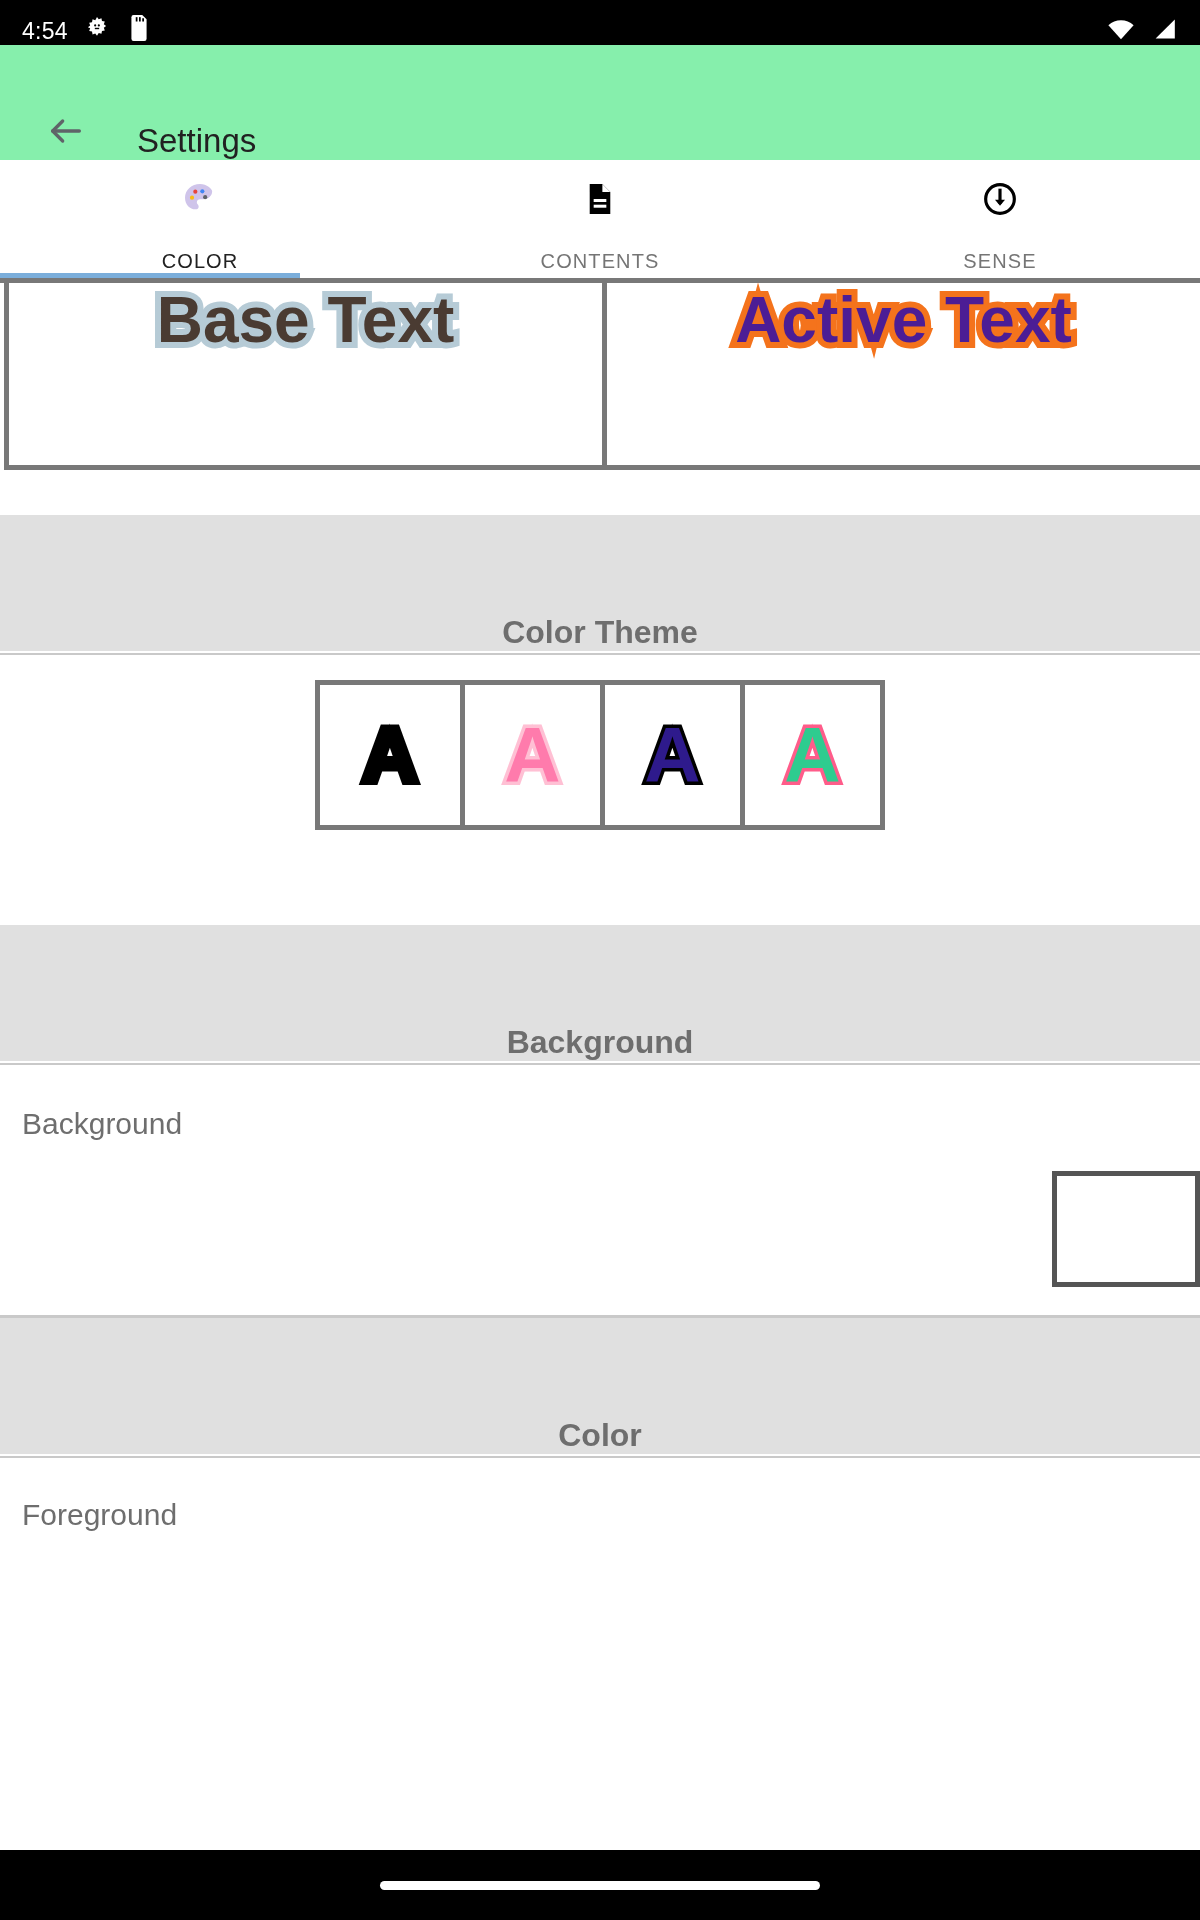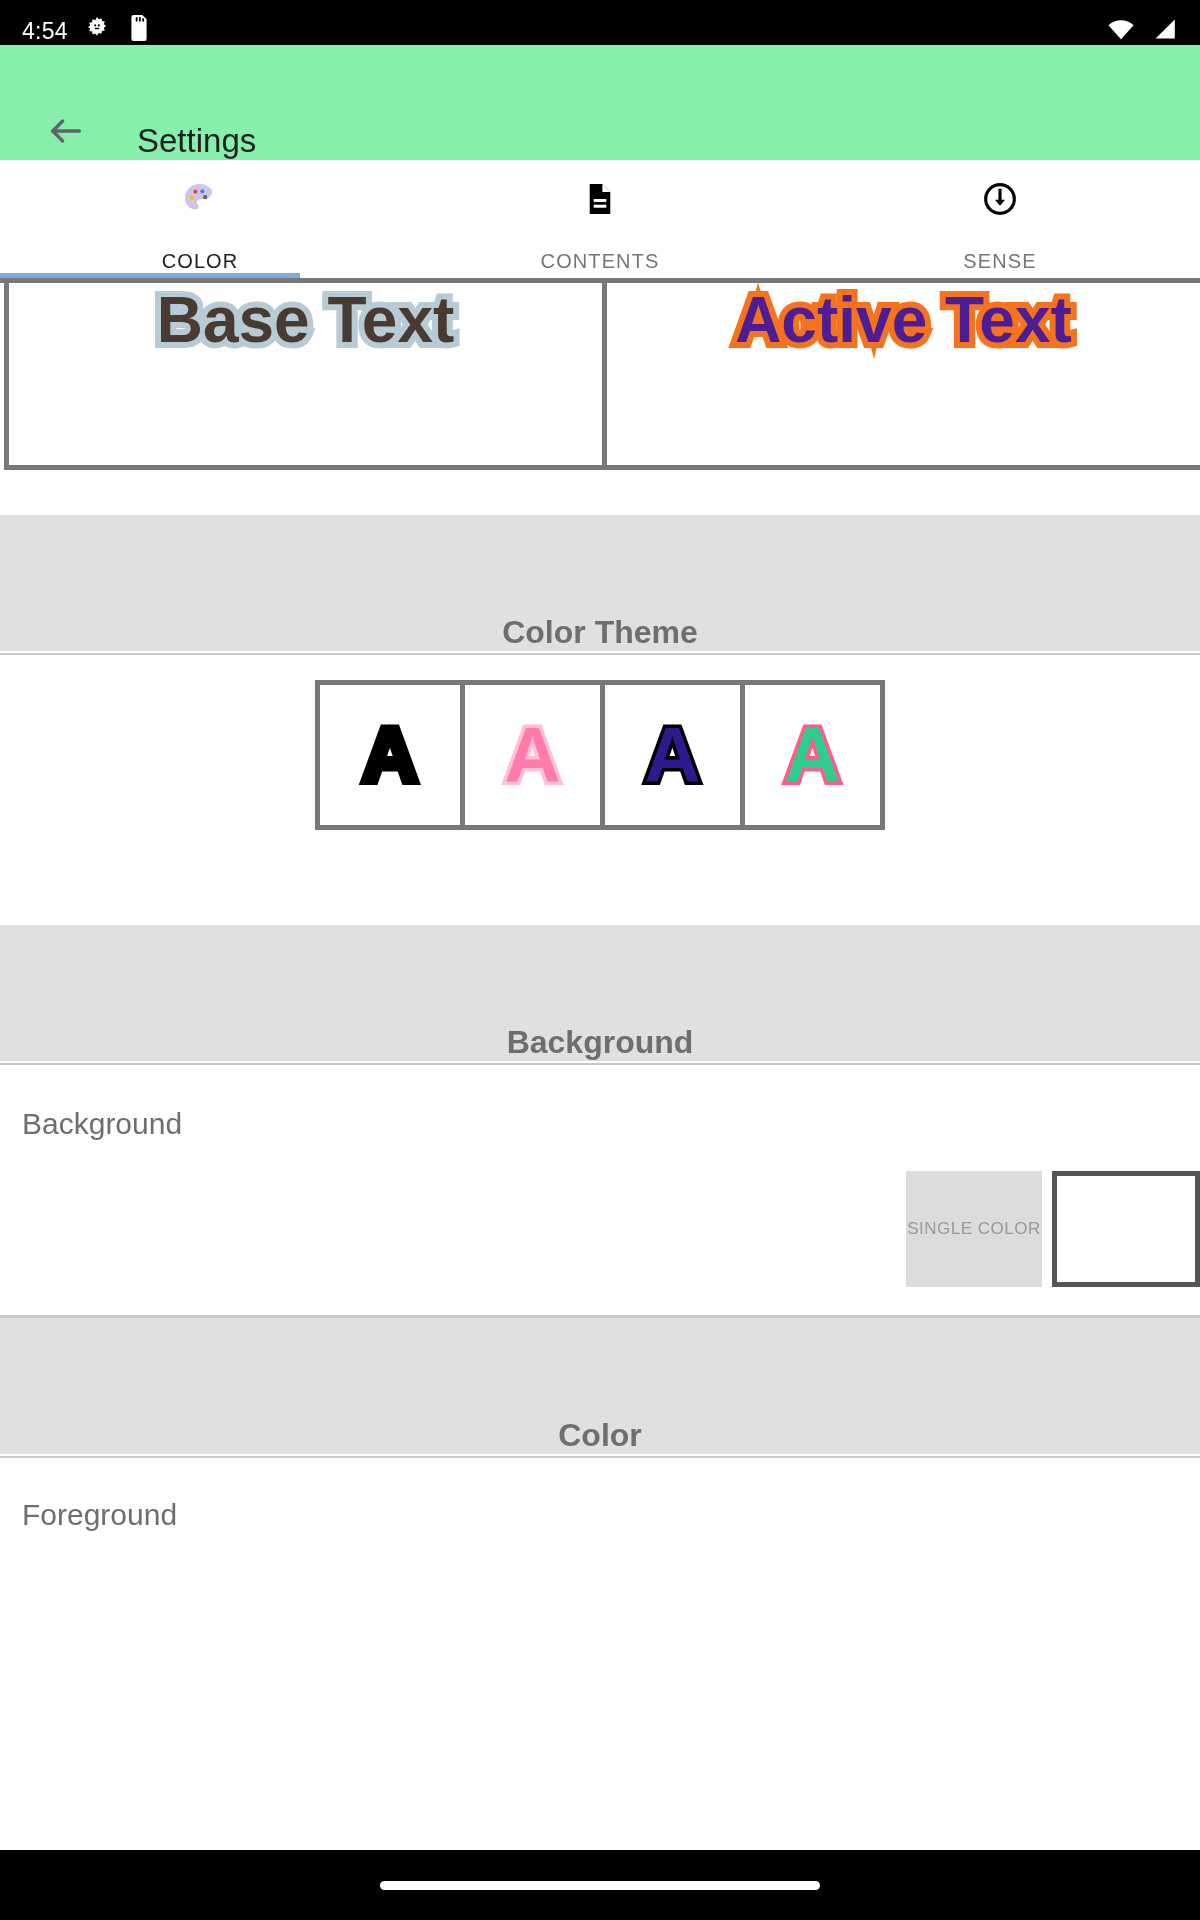--- a/index.html
+++ b/index.html
@@ -259,21 +259,20 @@
 </div>
 
 <div class="section-head">
   <div class="section-head-title">Background</div>
 </div>
 <div class="hair"></div>
 
 <div class="pref-row">
   <div class="pref-title">Background</div>
   <div class="pref-right">
-    <div class="single-color-btn">SINGLE COLOR</div>
     <div class="color-chip" style="background: rgb(255, 255, 255);"></div>
   </div>
 </div>
 <div class="row-sep"></div>
 
 <div class="section-head">
   <div class="section-head-title">Color</div>
 </div>
 <div class="hair"></div>
 

